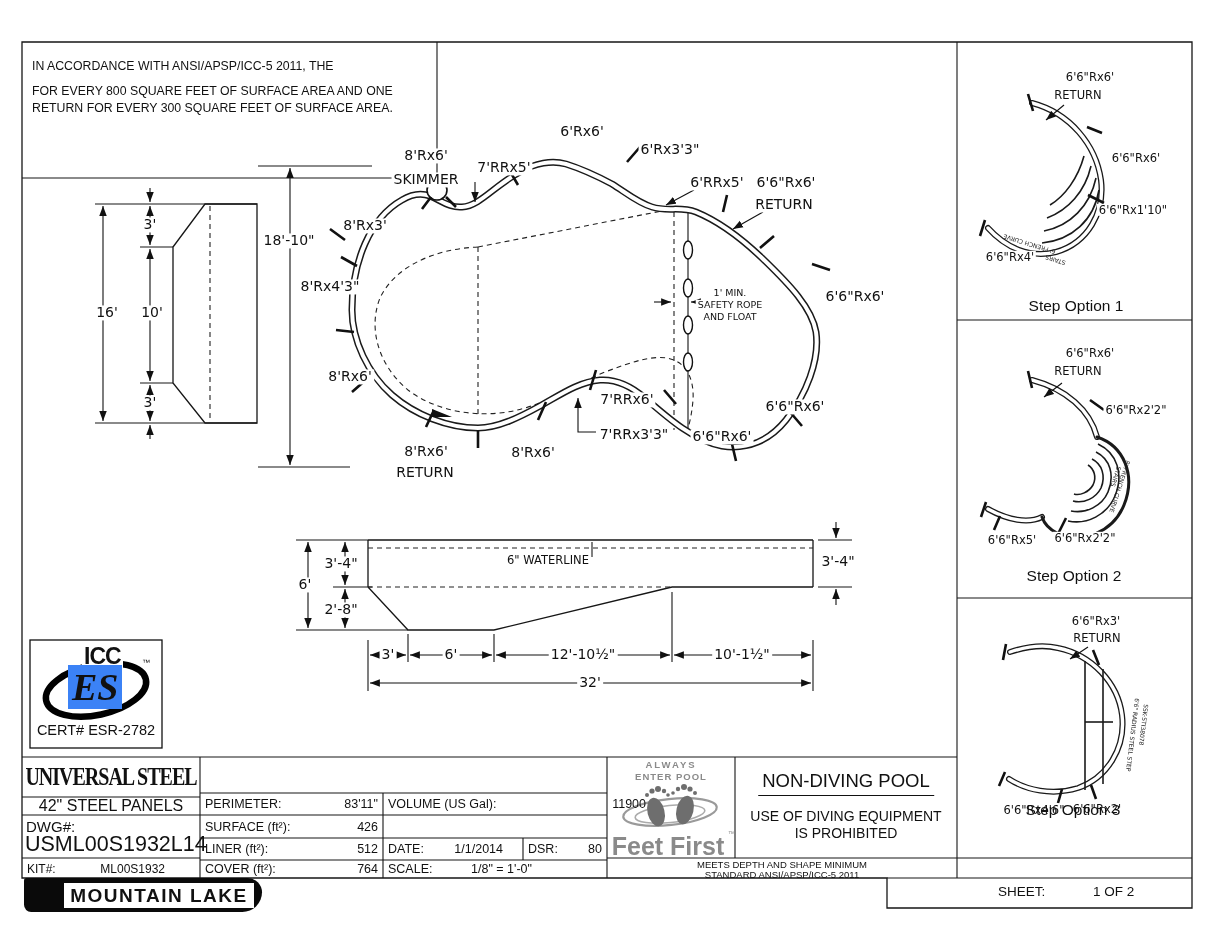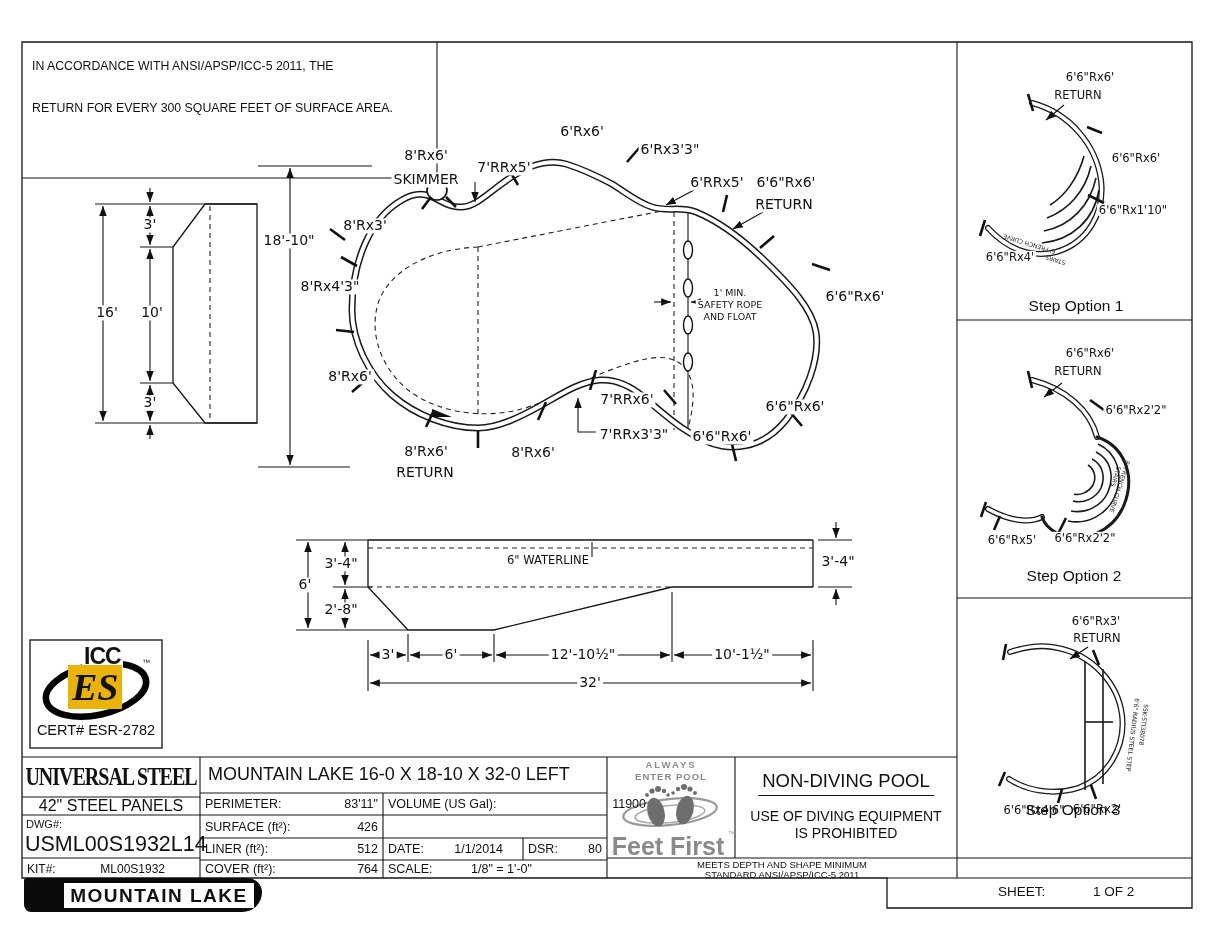--- a/index.html
+++ b/index.html
@@ -179,20 +179,21 @@
     <path d="M1103,669 V784"></path>
     <path d="M1085,722 H1113"></path>
   </g>
   <path class="tk" d="M1006,644 L1003,660 M1093,650 L1099,665 M1062,789 L1058,803 M1091,785 L1096,799 M1005,772 L999,786"></path>
   <line class="dim" x1="1088" y1="647" x2="1070" y2="659" marker-end="url(#ah)"></line>
   <text x="1135" y="698" font-size="6" transform="rotate(97 1135 698)">6'6" RADIUS STEEL STEP</text>
   <text x="1144" y="704" font-size="6" transform="rotate(97 1144 704)">SSK-STI38078</text>
 </svg>
 
 <div class="noteline" style="left:32px;top:59px">IN ACCORDANCE WITH ANSI/APSP/ICC-5 2011, THE</div>
+<div class="noteline" style="left:32px;top:84px">FOR EVERY 800 SQUARE FEET OF SURFACE AREA AND ONE</div>
 <div class="noteline" style="left:32px;top:101px">RETURN FOR EVERY 300 SQUARE FEET OF SURFACE AREA.</div>
 
 <div class="lbl" style="left:426px;top:156px">8'Rx6'</div>
 <div class="lbl" style="left:426px;top:180px">SKIMMER</div>
 <div class="lbl" style="left:504px;top:168px">7'RRx5'</div>
 <div class="lbl" style="left:582px;top:132px">6'Rx6'</div>
 <div class="lbl" style="left:670px;top:150px">6'Rx3'3"</div>
 <div class="lbl" style="left:717px;top:183px">6'RRx5'</div>
 <div class="lbl" style="left:786px;top:183px">6'6"Rx6'</div>
 <div class="lbl" style="left:784px;top:205px">RETURN</div>
@@ -222,33 +223,32 @@
 <div class="lbl" style="left:305px;top:585px">6'</div>
 <div class="lbl" style="left:341px;top:610px">2'-8"</div>
 <div class="lbl" style="left:838px;top:562px">3'-4"</div>
 <div class="lbl" style="left:388px;top:655px">3'</div>
 <div class="lbl" style="left:451px;top:655px">6'</div>
 <div class="lbl" style="left:583px;top:655px">12'-10½"</div>
 <div class="lbl" style="left:742px;top:655px">10'-1½"</div>
 <div class="lbl" style="left:590px;top:683px">32'</div>
 
 <div class="tbt" style="left:82px;top:643px;font-weight:bold;font-size:23px;background:#fff;padding:0 2px;letter-spacing:-1px">ICC</div>
-<div class="tbt" style="left:68px;top:665px;font-family:'Liberation Serif',serif;font-style:italic;font-weight:bold;font-size:38px;background:#eab308;padding:0 4px">ES</div>
+<div class="tbt" style="left:68px;top:665px;font-family:'Liberation Serif',serif;font-style:italic;font-weight:bold;font-size:38px;background:#3b82f6;padding:0 4px">ES</div>
 <div class="tbt" style="left:142px;top:658px;font-size:8px">™</div>
 <div class="tbt" style="left:96px;top:722px;transform:translateX(-50%);font-size:14.5px">CERT# ESR-2782</div>
 
 <div class="tbt" style="left:111px;top:777px;transform:translate(-50%,-50%) scaleY(1.25);font-family:'Liberation Serif',serif;font-weight:900;font-size:20px;letter-spacing:-1px">UNIVERSAL STEEL</div>
 <div class="tbt" style="left:111px;top:806px;transform:translate(-50%,-50%);font-size:16px">42"  STEEL PANELS</div>
-<div class="tbt" style="left:26px;top:818px;font-size:11px">DWG#:</div>
+<div class="tbt" style="left:26px;top:818px;font-size:15px">DWG#:</div>
 <div class="tbt" style="left:25px;top:832px;font-size:21.5px">USML00S1932L14</div>
 <div class="specrow" style="left:22px;top:860px;width:148px;height:18px;font-size:12px">
   <span>KIT#:</span>
   <span>ML00S1932</span>
 </div>
-<div class="tbt" style="left:208px;top:764px;font-size:18px">MOUNTAIN LAKE 16-0 X 18-10 X 32-0 LEFT</div>
 
 <div class="specrow" style="left:200px;top:793px;width:183px;height:22px">
   <span>PERIMETER:</span>
       <span>83'11"</span>
 </div>
 <div class="specrow" style="left:200px;top:815px;width:183px;height:23px">
   <span>SURFACE (ft²):</span>
       <span>426</span>
 </div>
 <div class="specrow" style="left:200px;top:838px;width:183px;height:22px">

